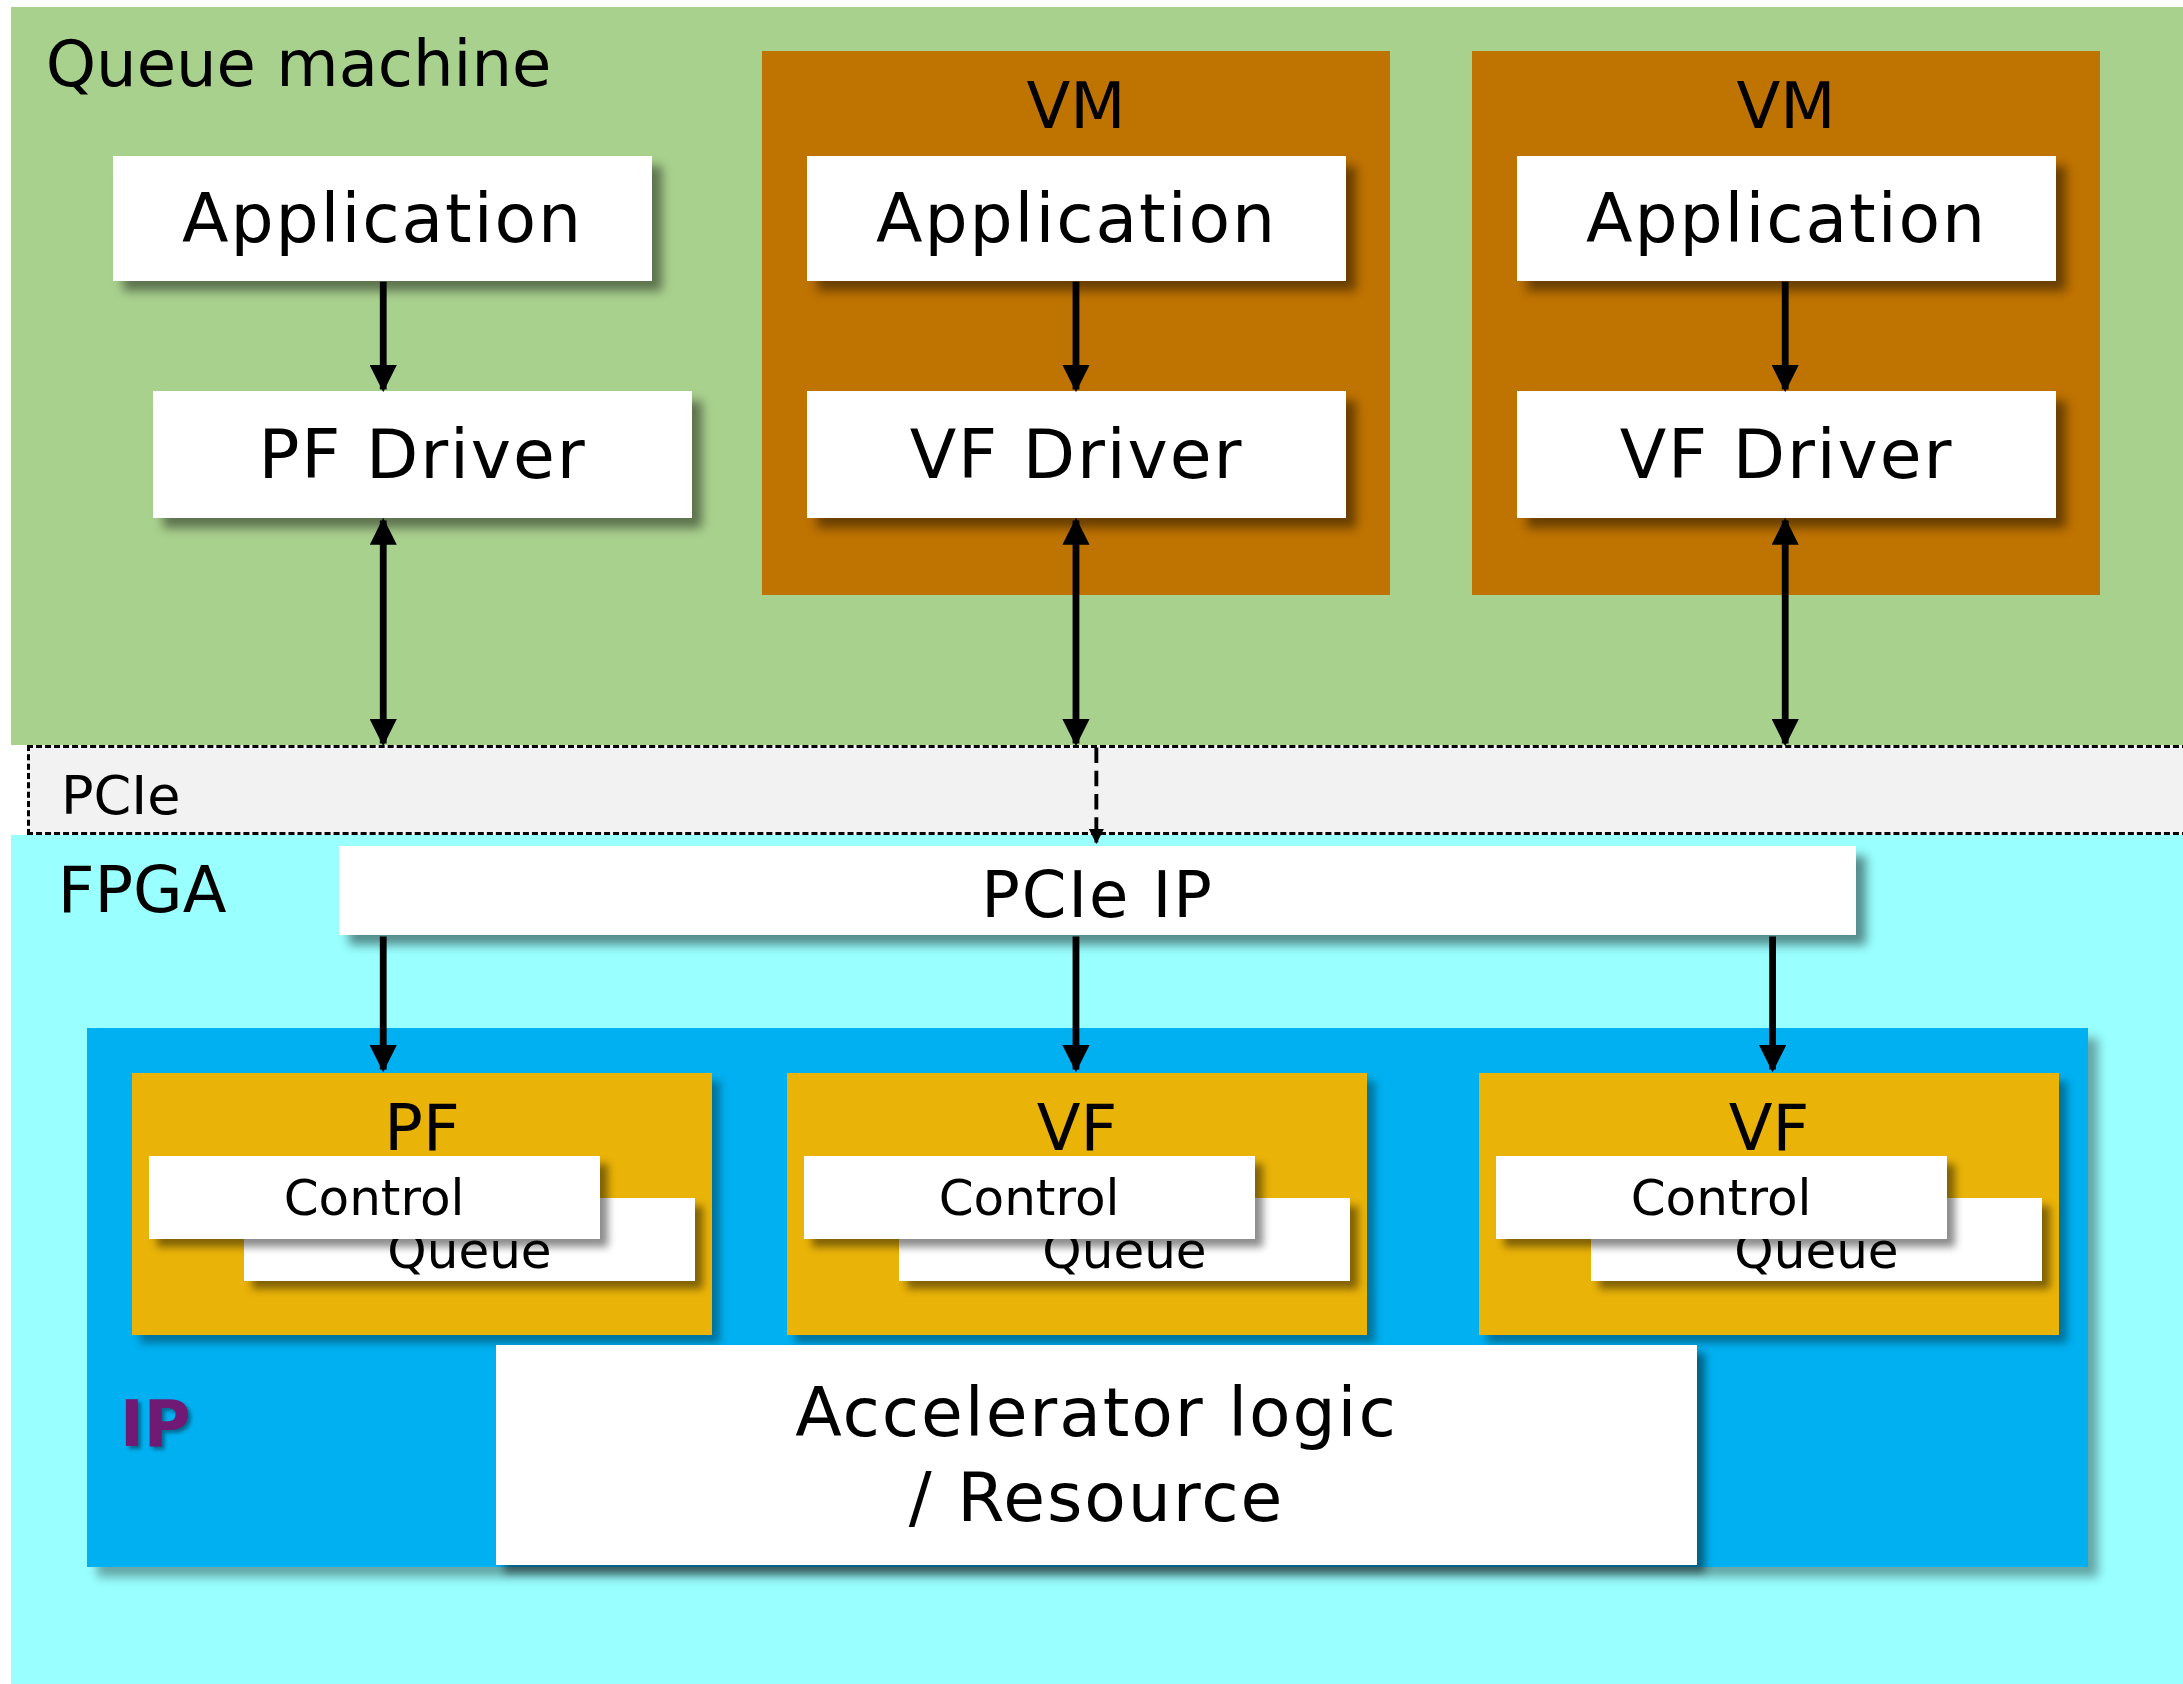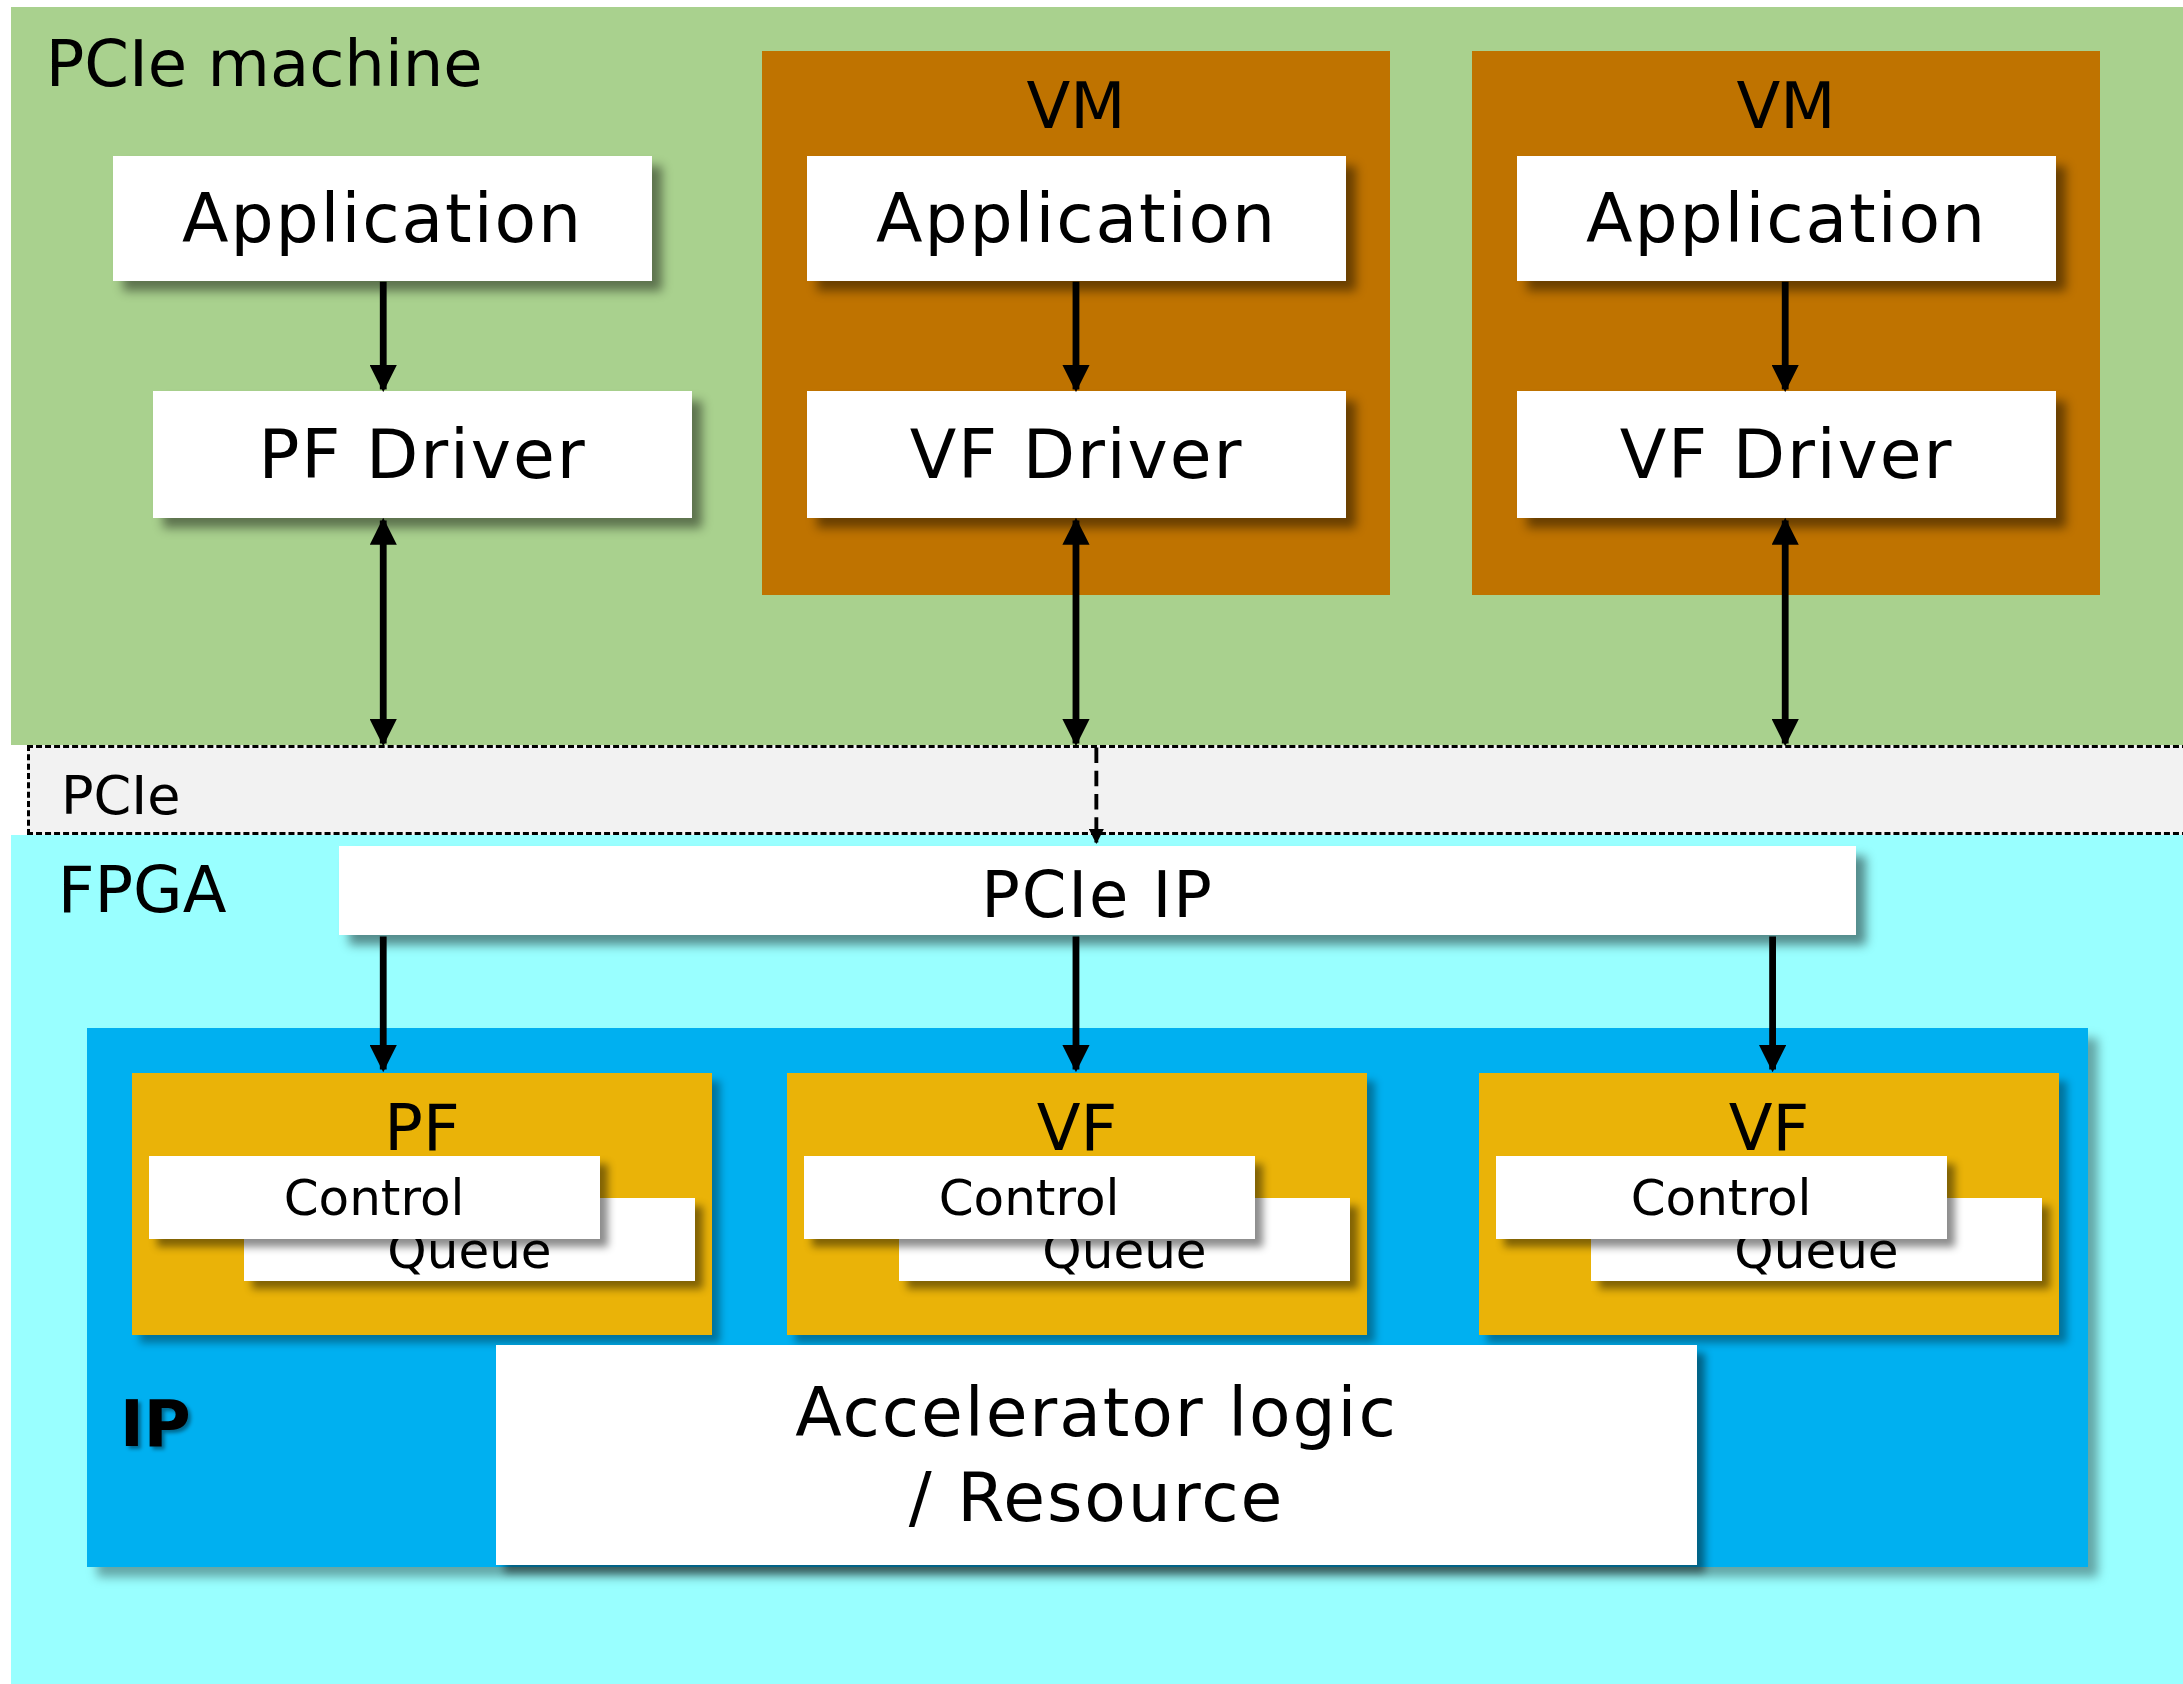--- a/index.html
+++ b/index.html
@@ -6,33 +6,33 @@
   body{width:2183px;height:1685px;position:relative;overflow:hidden;font-family:"DejaVu Sans","Liberation Sans",sans-serif;color:#000;}
   .abs{position:absolute;}
   .region-host{left:10.7px;top:6.8px;width:2173px;height:738px;background:#a9d18e;}
   .region-pcie{left:27px;top:745px;width:2170px;height:90px;background:#f2f2f2;border:3.9px dashed #000;box-sizing:border-box;}
   .region-fpga{left:10.7px;top:835px;width:2173px;height:849px;background:#99ffff;}
   .region-label{font-size:64px;line-height:1;}
   .vm{background:#bf7300;width:628px;height:544px;top:51px;}
   .vm-label{position:absolute;left:0;right:0;top:17.5px;text-align:center;font-size:64px;}
   .box{position:absolute;background:#fff;box-shadow:9.7px 9.7px 9.7px rgba(0,0,0,0.45);display:flex;align-items:center;justify-content:center;font-size:68px;letter-spacing:1.9px;}
   .ip{left:87px;top:1028px;width:2001px;height:539px;background:#00b0f0;box-shadow:9.7px 9.7px 9.7px rgba(0,0,0,0.35);}
-  .ip-label{position:absolute;left:33px;top:359px;color:#000000;font-weight:bold;font-size:64px;text-shadow:2.9px 2.9px 3.9px rgba(0,0,0,0.4);}
+  .ip-label{position:absolute;left:33px;top:359px;color:#701a75;font-weight:bold;font-size:64px;text-shadow:2.9px 2.9px 3.9px rgba(0,0,0,0.4);}
   .func{position:absolute;background:#eab308;width:580px;height:262px;top:45px;box-shadow:7.8px 7.8px 7.8px rgba(0,0,0,0.35);}
   .func-title{position:absolute;left:0;right:0;top:17.5px;text-align:center;font-size:64px;}
   .queue{position:absolute;left:112px;top:125px;width:451px;height:83px;background:#fff;box-shadow:7.8px 7.8px 7.8px rgba(0,0,0,0.45);font-size:50px;text-align:center;line-height:107px;overflow:hidden;}
   .control{position:absolute;left:16.5px;top:83px;width:451px;height:83px;background:#fff;box-shadow:7.8px 7.8px 7.8px rgba(0,0,0,0.45);font-size:50px;display:flex;align-items:center;justify-content:center;}
   .accel{position:absolute;left:409px;top:317px;width:1201px;height:220px;background:#fff;box-shadow:7.8px 7.8px 7.8px rgba(0,0,0,0.45);font-size:68px;text-align:center;display:flex;flex-direction:column;justify-content:center;line-height:85px;letter-spacing:1.9px;}
   svg.arrows{position:absolute;left:0;top:0;width:2183px;height:1685px;pointer-events:none;}
 </style>
 </head>
 <body>
 
 <div class="abs region-host">
-  <div class="abs region-label" style="left:35px;top:25px;">PCIe machine</div>
+  <div class="abs region-label" style="left:35px;top:25px;">Queue machine</div>
 </div>
 
 <div class="box" style="left:113px;top:156px;width:539px;height:125px;">Application</div>
 <div class="box" style="left:113px;top:391px;width:539px;height:127px;margin-left:40px;">PF Driver</div>
 
 <div class="abs vm" style="left:762px;">
   <div class="vm-label">VM</div>
 </div>
 <div class="box" style="left:807px;top:156px;width:539px;height:125px;">Application</div>
 <div class="box" style="left:807px;top:391px;width:539px;height:127px;">VF Driver</div>

